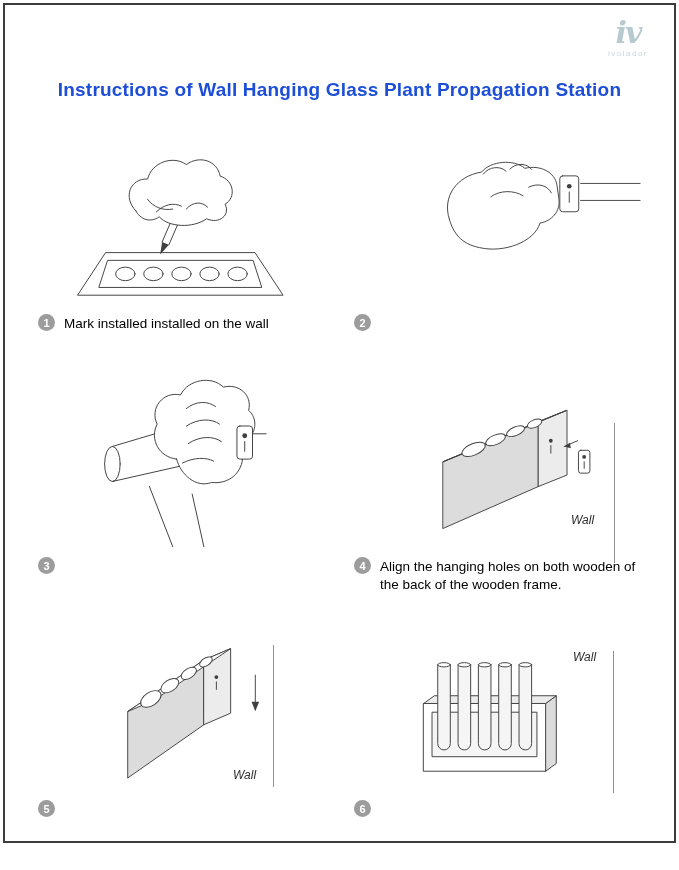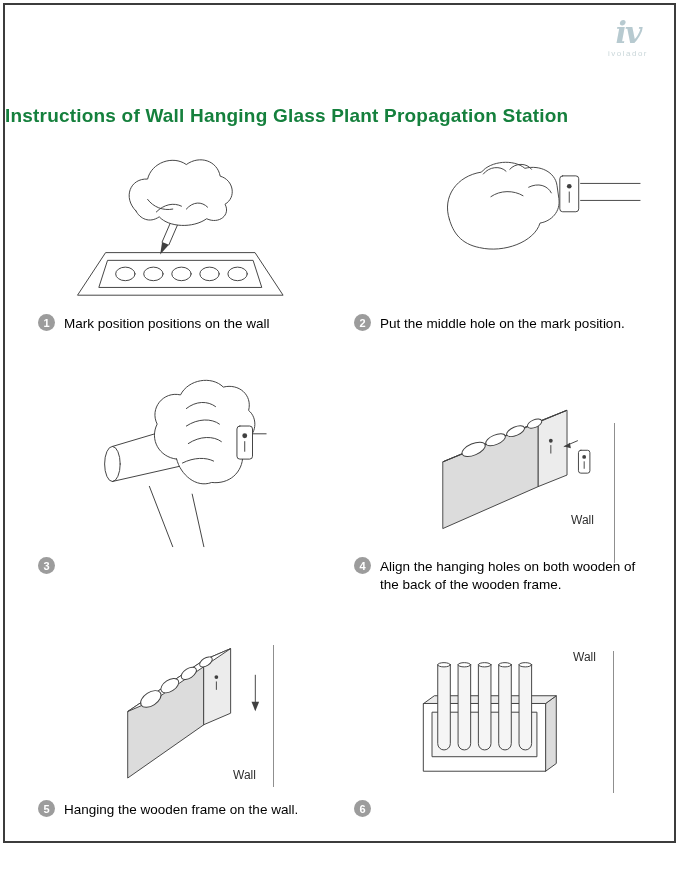--- a/index.html
+++ b/index.html
@@ -1,28 +1,28 @@
 <!DOCTYPE html>
 <html><head>
 <meta charset="utf-8">
 <style>
   * { margin:0; padding:0; box-sizing:border-box; }
   html,body { width:679px; height:870px; background:#ffffff; }
   body { font-family:"Liberation Sans", sans-serif; }
   .page { position:relative; width:673px; height:840px; margin:3px; border:2px solid #3c3c3c; background:#fff; overflow:hidden; }
-  .title { position:absolute; top:100px; left:0; width:100%; font-size:19px; font-weight:700; color:#15803d; letter-spacing:.2px; }
+  .title { position:absolute; top:74px; left:0; width:100%; text-align:center; font-size:19px; font-weight:700; color:#1d4ed8; letter-spacing:.2px; }
   .logo { position:absolute; top:12px; right:26px; text-align:center; }
   .logo-glyph { font-family:"DejaVu Serif", serif; font-style:italic; font-weight:700; font-size:30px; line-height:32px; color:#b7cad0; letter-spacing:-2px; }
   .logo-brand { font-size:8px; letter-spacing:1.5px; color:#c9d6d9;text-align:center; }
   .ill { position:absolute; }
   .caption { position:absolute; display:flex; gap:9px; align-items:flex-start; }
   .badge { width:17px; height:17px; border-radius:50%; background:#9c9c9c; color:#fff; font-size:11px; font-weight:700; display:flex; align-items:center; justify-content:center; flex:none; }
   .cap-text { font-size:13.5px; color:#000; line-height:1.3; padding-top:1px; }
   .wall-line { position:absolute; width:1px; background:#8f8f8f; }
-  .wall-label { position:absolute; font-size:12px; color:#2e2e2e; }
+  .wall-label { position:absolute; font-size:12px; color:#2e2e2e;font-style:italic; }
   svg { display:block; }
   .ln { stroke:#404040; stroke-width:1; fill:none; stroke-linecap:round; stroke-linejoin:round; }
   .fw { fill:#ffffff; }
   .fg { fill:#dcdcdc; }
   .fl { fill:#ececec; }
   .fe { fill:#f5f5f5; }
   .fd { fill:#404040; stroke:none; }
 </style>
 </head>
 <body>
@@ -144,34 +144,32 @@
       <ellipse class="ln fw" cx="93" cy="10" rx="6.5" ry="2.2"></ellipse>
       <path class="ln fe" d="M107.5,10 L107.5,91.5 A6.5,6.5 0 0 0 120.5,91.5 L120.5,10"></path>
       <ellipse class="ln fw" cx="114" cy="10" rx="6.5" ry="2.2"></ellipse>
     </svg>
   </div>
   <div class="wall-line" style="left:608px;top:646px;height:142px;"></div>
   <div class="wall-label" style="left:568px;top:645px;">Wall</div>
 
   <div class="caption" style="left:33px;top:309px;width:290px;">
     <div class="badge">1</div>
-    <div class="cap-text">Mark position positions on the wall</div>
+    <div class="cap-text">Mark installed installed on the wall</div>
   </div>
   <div class="caption" style="left:349px;top:309px;width:300px;">
     <div class="badge">2</div>
-    <div class="cap-text">Put the middle hole on the mark position.</div>
   </div>
   <div class="caption" style="left:33px;top:552px;width:290px;">
     <div class="badge">3</div>
   </div>
   <div class="caption" style="left:349px;top:552px;width:285px;">
     <div class="badge">4</div>
     <div class="cap-text">Align the hanging holes on both wooden of the back of the wooden frame.</div>
   </div>
   <div class="caption" style="left:33px;top:795px;width:290px;">
     <div class="badge">5</div>
-    <div class="cap-text">Hanging the wooden frame on the wall.</div>
   </div>
   <div class="caption" style="left:349px;top:795px;width:300px;">
     <div class="badge">6</div>
   </div>
 
 </div>
 
 </body></html>

